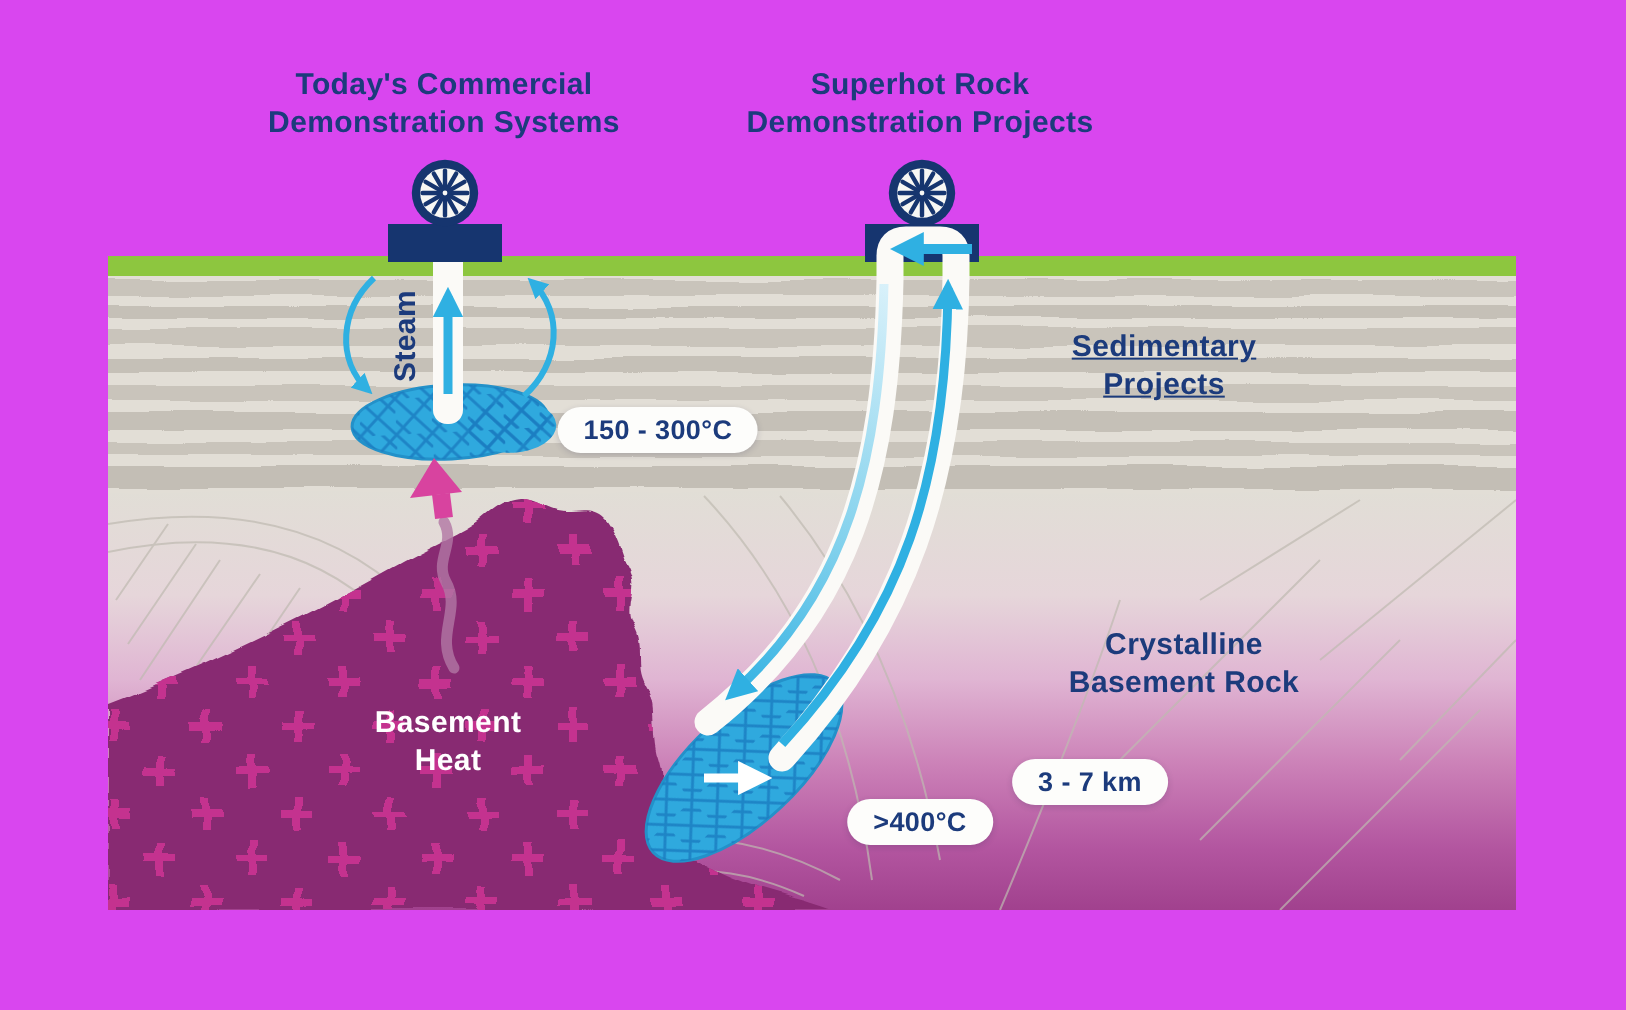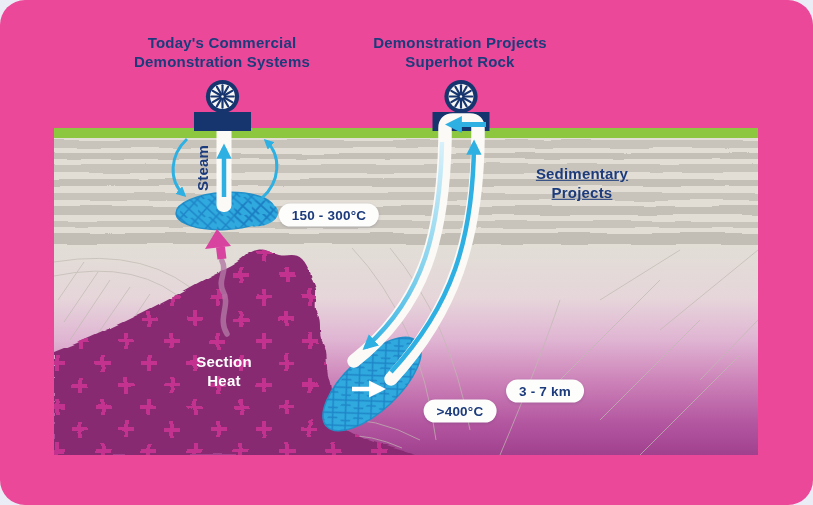--- a/index.html
+++ b/index.html
@@ -1,17 +1,17 @@
 <!DOCTYPE html>
 <html><head>
 <meta charset="utf-8">
 <style>
   html,body{margin:0;padding:0;}
   body{width:813px;height:505px;background:#eaedf6;font-family:"Liberation Sans",sans-serif;}
-  .stage{position:relative;width:813px;height:505px;background:#ec4899;overflow:hidden;border-radius:25px;}
+  .stage{position:relative;width:813px;height:505px;background:#d946ef;overflow:hidden;}
   .stage svg.scene{position:absolute;left:0;top:0;}
   .lbl{position:absolute;font-weight:bold;color:#1c3b7c;text-align:center;
        transform:translate(-50%,-50%);line-height:1.28;font-size:15px;letter-spacing:.2px;white-space:nowrap;}
   .lbl .ln{display:block;}
   .lbl.white{color:#ffffff;}
   .lbl.steam{transform:translate(-50%,-50%) rotate(-90deg);font-size:15px;}
   .pill{position:absolute;transform:translate(-50%,-50%);background:#fdfdfb;border-radius:14px;
         padding:4px 13px;font-size:13.5px;font-weight:bold;color:#1c3b7c;white-space:nowrap;
         box-shadow:0 1px 3px rgba(40,40,80,.18);letter-spacing:.2px;}
 </style>
@@ -183,36 +183,40 @@
   <path d="M486,124.5 L450,124.5" stroke="#2fb0e2" stroke-width="5" fill="none" marker-end="url(#mCyan)"></path>
   <path d="M352,389 L381,389" stroke="#ffffff" stroke-width="4.5" fill="none" marker-end="url(#mWhite)"></path>
 </svg>
 
 <div class="lbl" style="left:222px;top:52px;">
   <span class="ln">Today's Commercial</span>
   <span class="ln">Demonstration Systems</span>
 </div>
 
 <div class="lbl" style="left:460px;top:52px;">
+  <span class="ln">Superhot Rock</span>
   <span class="ln">Demonstration Projects</span>
-  <span class="ln">Superhot Rock</span>
 </div>
 
 <div class="lbl steam" style="left:203px;top:168px;">Steam</div>
 
 <div class="pill" style="left:329px;top:215px;">150 - 300°C</div>
 
 <div class="lbl" style="left:582px;top:183px;text-decoration:underline;">
   <span class="ln">Sedimentary</span>
   <span class="ln">Projects</span>
 </div>
 
+<div class="lbl" style="left:592px;top:332px;">
+  <span class="ln">Crystalline</span>
+  <span class="ln">Basement Rock</span>
+</div>
 
 <div class="lbl white" style="left:224px;top:371px;">
-  <span class="ln">Section</span>
+  <span class="ln">Basement</span>
   <span class="ln">Heat</span>
 </div>
 
 <div class="pill" style="left:460px;top:411px;">&gt;400°C</div>
 
 <div class="pill" style="left:545px;top:391px;">3 - 7 km</div>
 
 </div>
 
 </body></html>

